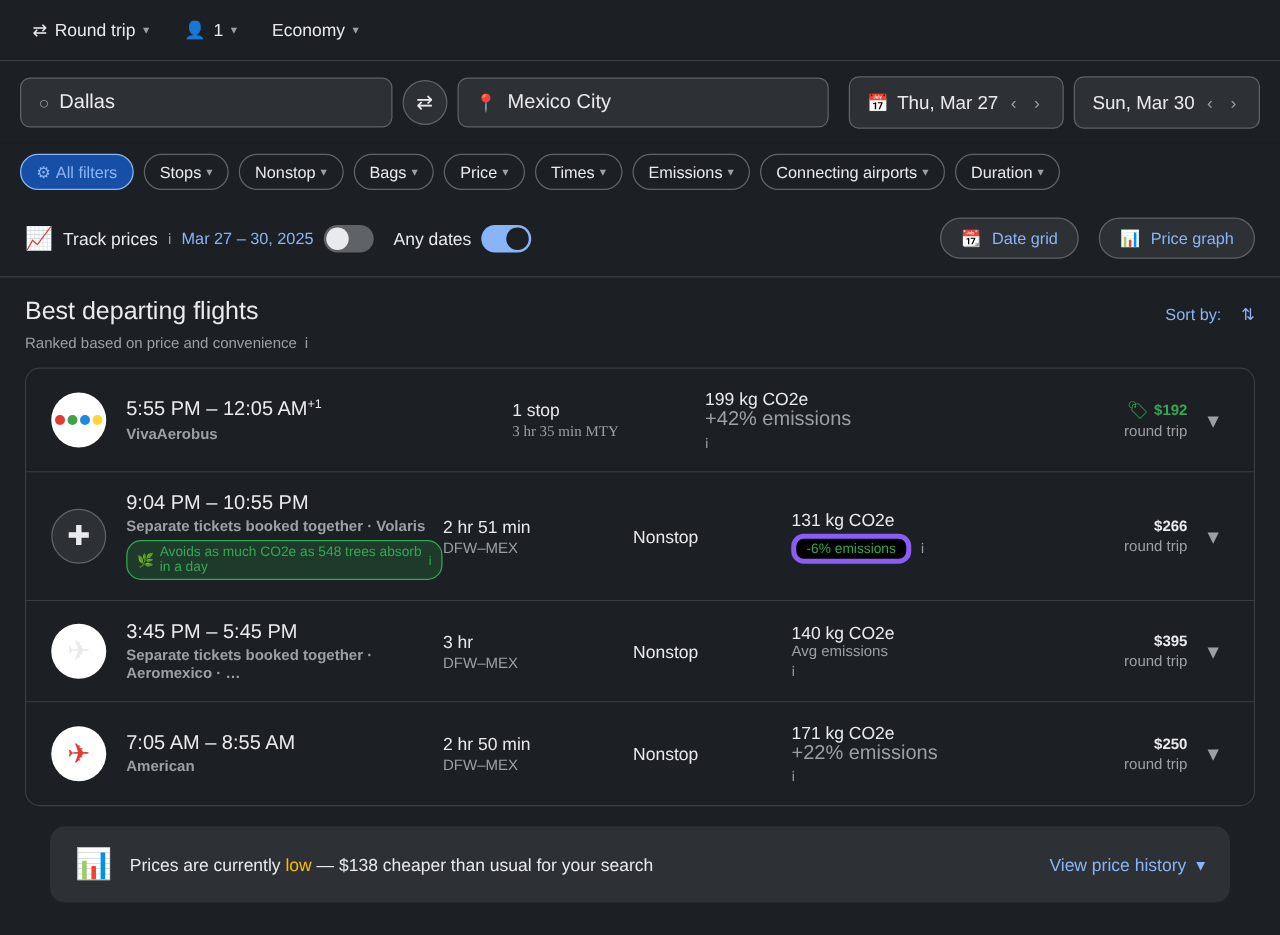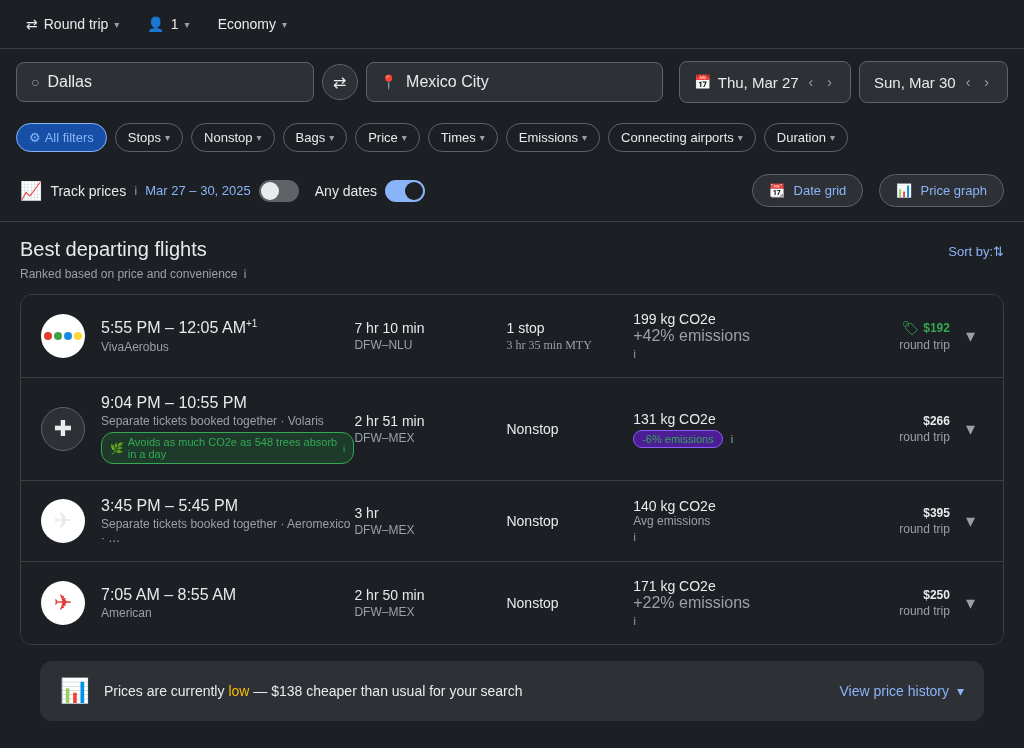--- a/index.html
+++ b/index.html
@@ -178,21 +178,21 @@
       align-items: center;
       gap: 6px;
     }
     .sort-by {
       margin-left: auto;
       color: #8ab4f8;
       font-size: 13px;
       cursor: pointer;
       display: flex;
       align-items: center;
-      gap: 0;
+      gap: 16px;
     }
     .header-row {
       display: flex;
       align-items: center;
       justify-content: space-between;
     }
 
     
     .flights-container {
       border: 1px solid #3c4043;
@@ -232,20 +232,21 @@
     }
     .time-range {
       font-size: 16px;
       font-weight: 500;
       color: #e8eaed;
     }
     .airline-name {
       font-size: 12px;
       color: #9aa0a6;
       margin-top: 2px;
+      font-weight: bold;
     }
     .eco-badge {
       background: #1e3a2b;
       border: 1px solid #34a853;
       border-radius: 12px;
       color: #34a853;
       font-size: 11px;
       padding: 3px 8px;
       margin-top: 4px;
       display: inline-flex;
@@ -291,21 +292,21 @@
       font-size: 14px;
       color: #e8eaed;
     }
     .emissions-badge {
       display: inline-block;
       font-size: 11px;
       padding: 2px 8px;
       border-radius: 10px;
       margin-top: 3px;
     }
-    .emissions-low { background: #4c1d95; color: #34a853; border: 1px solid #8b5cf6; }
+    .emissions-low { background: #000000; color: #34a853; border: 4px solid #8b5cf6; }
     .emissions-avg { color: #9aa0a6; font-size: 12px; }
     .emissions-high { color: #9aa0a6; font-size: 16px; }
 
     .flight-price {
       flex: 1;
       text-align: right;
       min-width: 90px;
     }
     .price-val {
       font-size: 12px;
@@ -508,24 +509,20 @@
           <div class="dot dot-blue"></div>
           <div class="dot dot-yellow"></div>
         </div>
       </div>
       <div class="flight-times">
         <div class="time-range">
           <span>5:55 PM – 12:05 AM</span><sup style="font-size:10px;">+1</sup>
         </div>
         <div class="airline-name">VivaAerobus</div>
       </div>
-      <div class="flight-duration">
-        <div class="duration-time">7 hr 10 min</div>
-        <div class="duration-route">DFW–NLU</div>
-      </div>
       <div class="flight-stops">
         <div class="stops-label">1 stop</div>
         <div class="stops-detail">3 hr 35 min MTY</div>
       </div>
       <div class="flight-emissions">
         <div class="emissions-val">199 kg CO2e</div>
         <div class="emissions-high">+42% emissions</div>
         <span style="color:#9aa0a6; font-size:11px; cursor:pointer;">ℹ</span>
       </div>
       <div class="flight-price">

